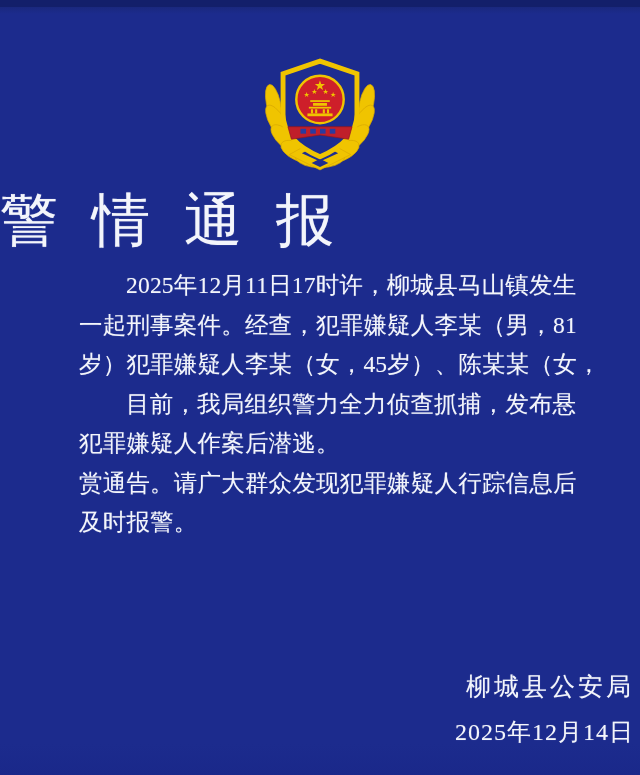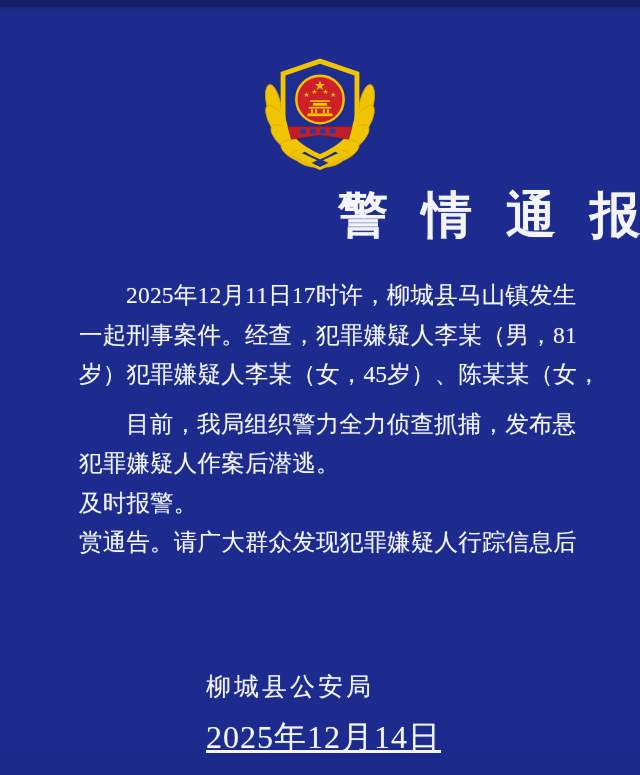--- a/index.html
+++ b/index.html
@@ -8,35 +8,35 @@
     background:#1c2b8d;
     background:linear-gradient(180deg,#18256f 0px,#1c2b8d 14px,#1c2b8d 96%,#1a288a 100%);
     overflow:hidden;
     color:#f3f5fb;
     font-family:"Liberation Serif","DejaVu Serif",serif;
   }
   .topband { position:absolute; top:0; left:0; right:0; height:7px; background:#131f6a; }
   .badge { position:absolute; top:50px; left:50%; transform:translateX(-50%); width:142px; height:122px; }
   .title {
     position:absolute; top:182px; left:0; width:100%;
-    text-align:right; font-size:50px; font-weight:bold;
+    text-align:left; font-size:58px; font-weight:normal;
     letter-spacing:34px; white-space:nowrap;
     text-shadow:0 0 1px rgba(240,244,255,.55);
   }
   .title .t { margin-right:-34px; }
   .body-block {
     position:absolute; top:266px; left:79px; width:488px;
     font-size:23.5px; line-height:39.5px; letter-spacing:0.2px;
     text-shadow:0 0 1px rgba(240,244,255,.4);
   }
   .line { margin:0; white-space:nowrap; }
-  .indent { text-indent:47px;margin-top:10px; }
-  .sign { position:absolute; top:670px; left:206px; right:0; text-align:left; }
+  .indent { text-indent:47px; }
+  .sign { position:absolute; top:670px; left:206px; right:6px; text-align:right; }
   .issuer { font-size:25px; letter-spacing:3px; text-shadow:0 0 1px rgba(240,244,255,.4); }
-  .date { font-size:32px; margin-top:13px; letter-spacing:1px; text-shadow:0 0 1px rgba(240,244,255,.4);text-decoration:underline; }
+  .date { font-size:24px; margin-top:13px; letter-spacing:1px; text-shadow:0 0 1px rgba(240,244,255,.4); }
 </style>
 </head>
 <body>
 
 <div class="page">
   <div class="topband"></div>
 
   <svg class="badge" viewBox="0 0 200 175" xmlns="http://www.w3.org/2000/svg" aria-hidden="true">
 
     <g fill="#f0c400" stroke="#d9a900" stroke-width="1">
@@ -92,21 +92,21 @@
   <div class="title">
     <span class="t">警情通报</span>
   </div>
 
   <div class="body-block">
     <p class="line indent">2025年12月11日17时许，柳城县马山镇发生</p>
     <p class="line">一起刑事案件。经查，犯罪嫌疑人李某（男，81</p>
     <p class="line">岁）犯罪嫌疑人李某（女，45岁）、陈某某（女，</p>
     <p class="line indent">目前，我局组织警力全力侦查抓捕，发布悬</p>
     <p class="line">犯罪嫌疑人作案后潜逃。</p>
+    <p class="line">赏通告。请广大群众发现犯罪嫌疑人行踪信息后</p>
     <p class="line">及时报警。</p>
-    <p class="line">赏通告。请广大群众发现犯罪嫌疑人行踪信息后</p>
   </div>
 
   <div class="sign">
     <div class="issuer">柳城县公安局</div>
     <div class="date">2025年12月14日</div>
   </div>
 </div>
 
 </body></html>

